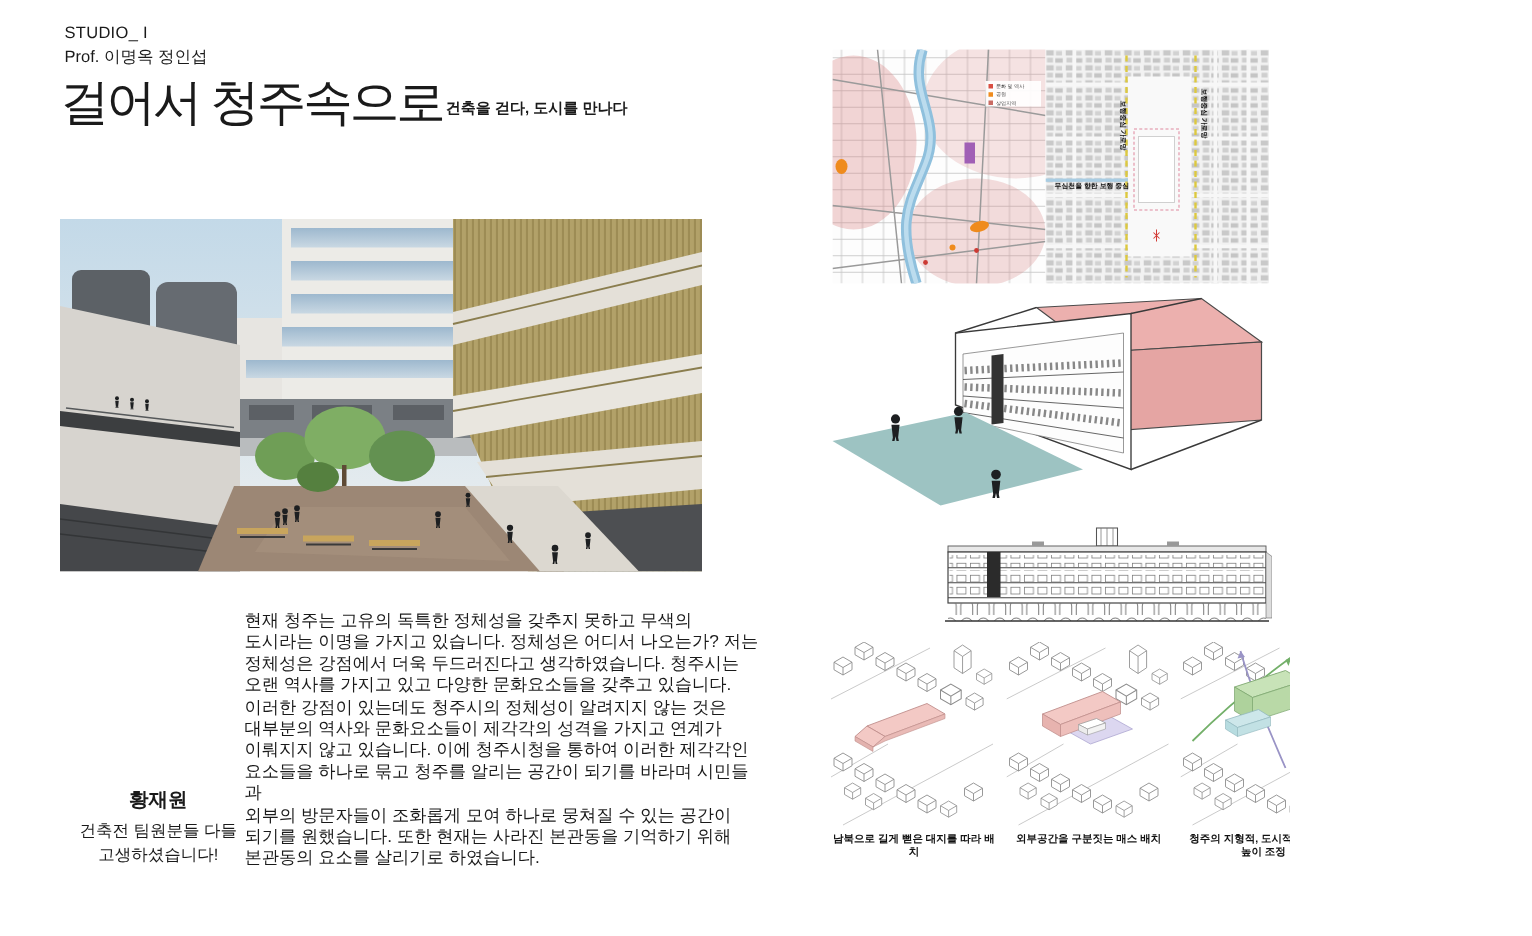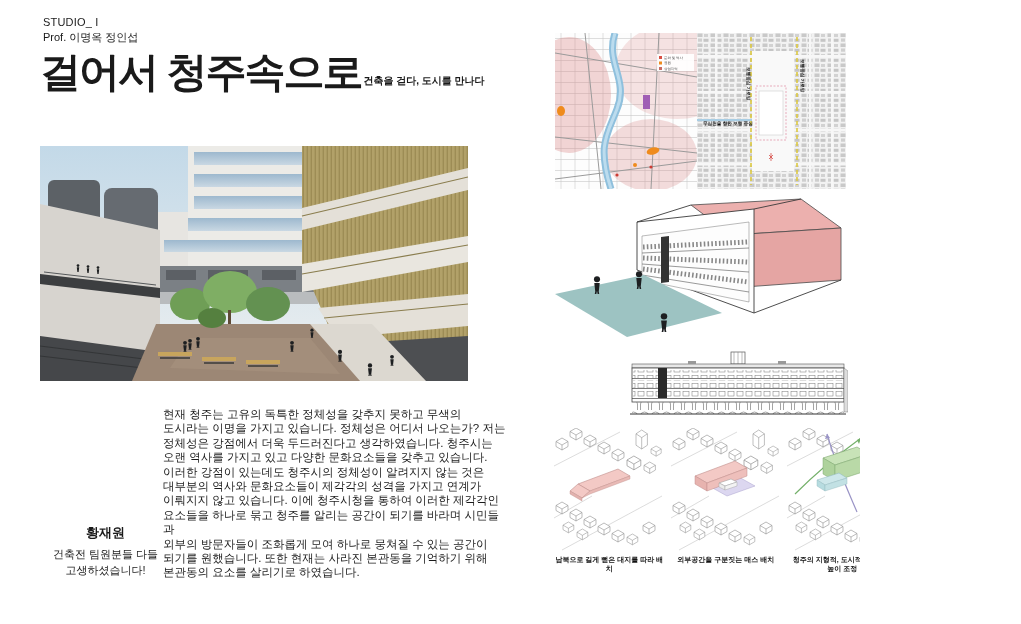--- a/index.html
+++ b/index.html
@@ -7,21 +7,21 @@
   .page {
     position:relative; width:860px; height:624px; background:#fff;
     font-family:"Liberation Sans","DejaVu Sans",sans-serif; color:#1a1a1a; overflow:hidden;
   }
   .abs { position:absolute; }
   .pre { white-space:pre-line; }
 
   .studio-line { left:43px; top:16px; font-size:11px; letter-spacing:.2px; }
   .prof-line   { left:43px; top:30px; font-size:11px;text-align:center; }
   .title-row   { left:40px; top:50px; display:flex; align-items:flex-end; }
-  .main-title  { font-size:41px; font-weight:700; letter-spacing:-2px; line-height:1.1; }
+  .main-title  { font-size:33px; font-weight:400; letter-spacing:-2px; line-height:1.1; }
   .sub-title   { font-size:10px; font-weight:600; padding-bottom:7px; margin-left:2px; }
 
   .render-fig  { left:40px; top:146px; width:428px; height:235px; }
   .intro-text  { left:163px; top:407px; width:345px; font-size:11.5px; line-height:14.4px; }
 
   .author-box  { left:28px; top:524px; width:155px; text-align:center; }
   .author-name { font-size:13px; font-weight:700; margin-bottom:5px; }
   .author-note { font-size:11px; line-height:15.5px; }
 
   .maps-row    { left:555px; top:33px; display:flex; }

